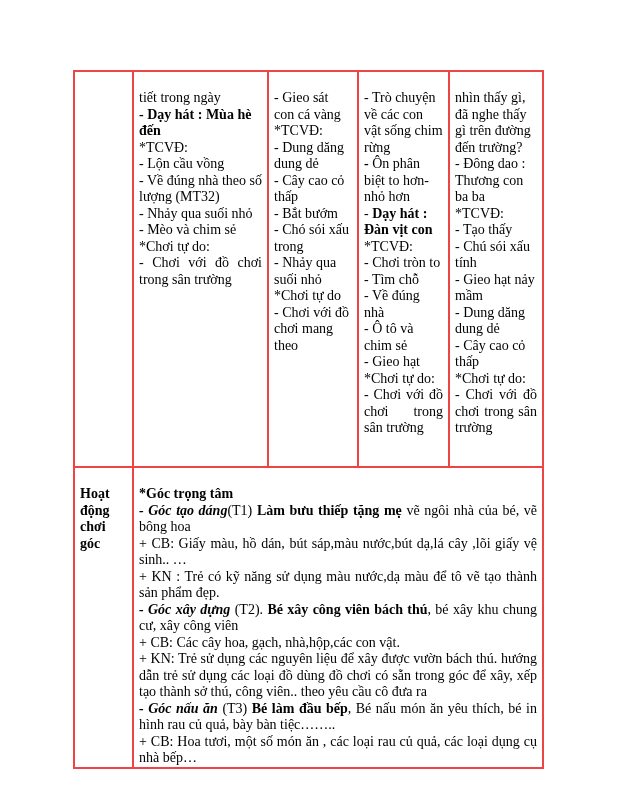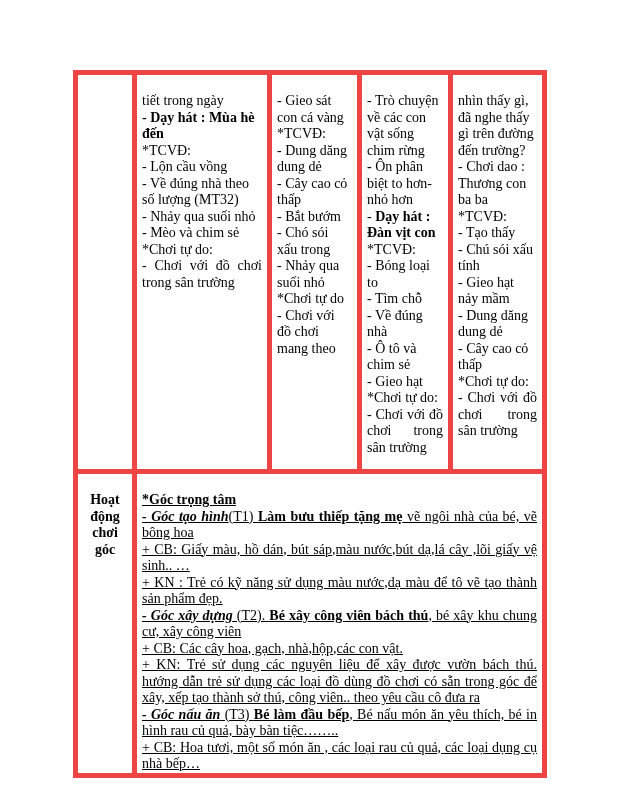--- a/index.html
+++ b/index.html
@@ -19,37 +19,36 @@
   }
   table.doc-table {
     position: absolute;
     left: 73px;
     top: 70px;
     width: 470px;
     border-collapse: collapse;
     table-layout: fixed;
   }
   table.doc-table td {
-    border: 5px solid #ef4444;
+    border: 2px solid #ef4444;
     vertical-align: top;
     padding: 18px 5px 0 5px;
     overflow: hidden;
   }
   .row1 td { height: 376px; }
   .row2 td { height: 276px; }
   .para { margin: 0; }
   .justify { text-align: justify; }
   .r { font-weight: normal; font-style: normal; }
   .b { font-weight: bold; font-style: normal; }
   .bi { font-weight: bold; font-style: italic; }
   td.label-cell {
-    text-align: center;
     font-weight: bold;
   }
-  td.content-wide { text-align: justify; text-decoration: underline; }
+  td.content-wide { text-align: justify; }
 </style>
 </head>
 <body>
 
 <table class="doc-table">
   <colgroup>
     <col style="width:59px">
     <col style="width:135px">
     <col style="width:90px">
     <col style="width:91px">
@@ -78,48 +77,48 @@
           <div class="para"><span class="r">- Chó sói xấu trong</span></div>
           <div class="para"><span class="r">- Nhảy qua suối nhỏ</span></div>
           <div class="para"><span class="r">*Chơi tự do</span></div>
           <div class="para"><span class="r">- Chơi với đồ chơi mang theo</span></div>
         </td>
       <td>
           <div class="para"><span class="r">- Trò chuyện về các con vật sống chim rừng</span></div>
           <div class="para"><span class="b">- </span><span class="r">Ôn phân biệt to hơn- nhỏ hơn</span></div>
           <div class="para"><span class="r">- </span><span class="b">Dạy hát : Đàn vịt con</span></div>
           <div class="para"><span class="r">*TCVĐ:</span></div>
-          <div class="para"><span class="r">- Bóng loại to</span></div>
+          <div class="para"><span class="r">- Chơi tròn to</span></div>
           <div class="para"><span class="r">- Tìm chỗ</span></div>
           <div class="para"><span class="r">- Về đúng nhà</span></div>
           <div class="para"><span class="r">- Ô tô và chim sẻ</span></div>
           <div class="para"><span class="r">- Gieo hạt</span></div>
           <div class="para"><span class="r">*Chơi tự do:</span></div>
           <div class="para justify"><span class="r">- Chơi với đồ chơi trong sân trường</span></div>
         </td>
       <td>
           <div class="para"><span class="r">nhìn thấy gì, đã nghe thấy gì trên đường đến trường?</span></div>
-          <div class="para"><span class="r">- Chơi dao : Thương con ba ba</span></div>
+          <div class="para"><span class="r">- Đông dao : Thương con ba ba</span></div>
           <div class="para"><span class="r">*TCVĐ:</span></div>
           <div class="para"><span class="r">- Tạo thấy</span></div>
           <div class="para"><span class="r">- Chú sói xấu tính</span></div>
           <div class="para"><span class="r">- Gieo hạt nảy mầm</span></div>
           <div class="para"><span class="r">- Dung dăng dung dẻ</span></div>
           <div class="para"><span class="r">- Cây cao cỏ thấp</span></div>
           <div class="para"><span class="r">*Chơi tự do:</span></div>
           <div class="para justify"><span class="r">- Chơi với đồ chơi trong sân trường</span></div>
         </td>
     </tr>
     <tr class="row2">
       <td class="label-cell">
         <span>Hoạt động chơi góc</span>
       </td>
       <td class="content-wide" colspan="4">
           <div class="para"><span class="b">*Góc trọng tâm</span></div>
-          <div class="para"><span class="bi">- Góc tạo hình</span><span class="r">(T1) </span><span class="b">Làm bưu thiếp tặng mẹ</span><span class="r"> vẽ ngôi nhà của bé, vẽ bông hoa</span></div>
+          <div class="para"><span class="bi">- Góc tạo dáng</span><span class="r">(T1) </span><span class="b">Làm bưu thiếp tặng mẹ</span><span class="r"> vẽ ngôi nhà của bé, vẽ bông hoa</span></div>
           <div class="para"><span class="r">+ CB: Giấy màu, hồ dán, bút sáp,màu nước,bút dạ,lá cây ,lõi giấy vệ sinh.. …</span></div>
           <div class="para"><span class="r">+ KN : Trẻ có kỹ năng  sử dụng màu nước,dạ màu để tô vẽ tạo thành sản phẩm đẹp.</span></div>
           <div class="para"><span class="bi">- Góc xây dựng</span><span class="r"> (T2). </span><span class="b">Bé xây công viên bách thú</span><span class="r">, bé xây khu chung cư, xây công viên</span></div>
           <div class="para"><span class="r">+ CB:  Các cây hoa, gạch, nhà,hộp,các con vật.</span></div>
           <div class="para"><span class="r">+ KN: Trẻ sử dụng các nguyên liệu để xây được vườn bách thú. hướng dẫn trẻ sử dụng các loại đồ dùng đồ chơi có sẵn trong góc để xây, xếp tạo thành sở thú, công viên.. theo yêu cầu cô đưa ra</span></div>
           <div class="para"><span class="bi">- Góc nấu ăn</span><span class="r"> (T3) </span><span class="b">Bé làm đầu bếp</span><span class="r">, Bé nấu món ăn yêu thích, bé in hình rau củ quả, bày bàn tiệc……..</span></div>
           <div class="para"><span class="r">+ CB: Hoa tươi,  một số món ăn , các loại rau củ quả, các loại dụng cụ nhà bếp…</span></div>
         </td>
     </tr>
   </tbody>

